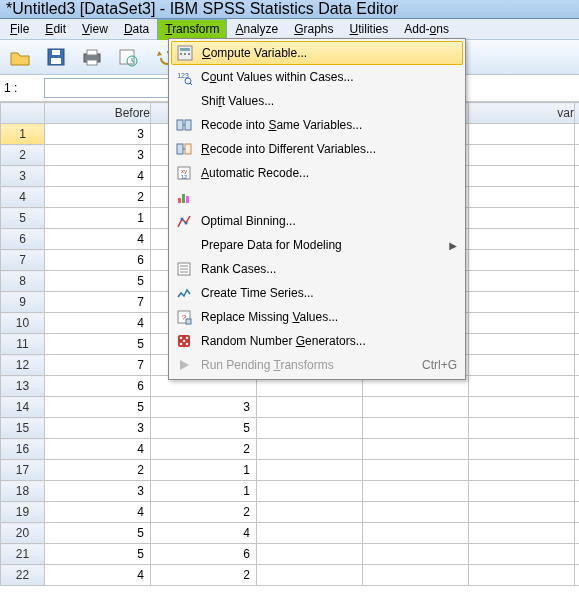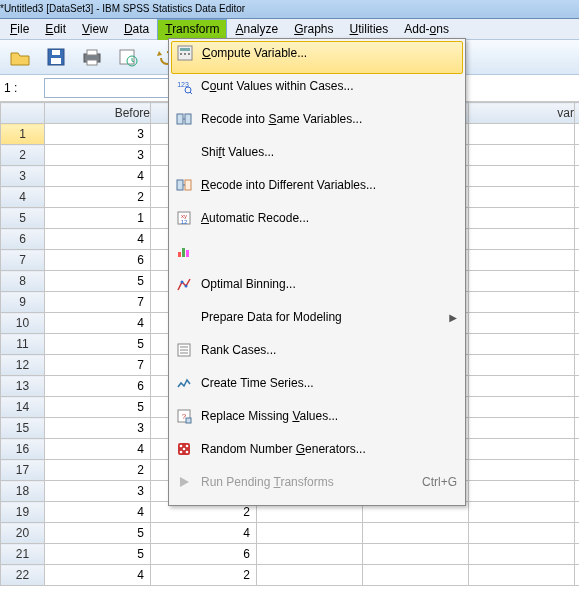--- a/index.html
+++ b/index.html
@@ -7,21 +7,22 @@
     font-family: "Segoe UI", Tahoma, sans-serif;
     font-size: 12px;
     background: #fff;
     width: 579px;
     overflow: hidden;
   }
   .titlebar {
     background: linear-gradient(#bcd7f3, #a8c8ea);
     height: 18px;
     line-height: 18px;
-    font-size: 10px;
+    padding-left: 6px;
+    font-size: 16px;
     color: #000;
     border-bottom: 1px solid #6a8cb5;
     white-space: nowrap;
     overflow: hidden;
   }
   .menubar {
     background: #e7eef7;
     height: 20px;
     display: flex;
     align-items: center;
@@ -129,21 +130,21 @@
     background: #f5f5f5;
     border: 1px solid #8a8a8a;
     box-shadow: 2px 2px 4px rgba(0,0,0,.25);
     z-index: 10;
     padding: 2px;
   }
   .dropdown .dd-item {
     display: flex;
     align-items: center;
     height: 24px;
-    padding: 0 6px 9px 4px;
+    padding: 0 6px 0 4px;
     gap: 8px;
     color: #000;
   }
   .dropdown .dd-item.highlight {
     background: linear-gradient(#fff3c0, #ffe38a);
     border: 1px solid #e2b200;
     height: 22px;
     border-radius: 2px;
   }
   .dropdown .dd-item.disabled { color: #9b9b9b; }
@@ -507,32 +508,32 @@
       <span class="dd-icon">
         <svg width="16" height="16">
           <text x="7" y="9" font-size="7" fill="#36c" text-anchor="middle">123</text>
           <circle cx="12" cy="12" r="3" fill="none" stroke="#36c"></circle>
           <line x1="14" y1="14" x2="16" y2="16" stroke="#36c"></line>
         </svg>
       </span>
       <span class="dd-label">C<span class="ul">o</span>unt Values within Cases...</span>
     </div>
     <div class="dd-item">
+      <span class="dd-icon"></span>
+      <span class="dd-label">Shi<span class="ul">f</span>t Values...</span>
+    </div>
+    <div class="dd-item">
       <span class="dd-icon">
         <svg width="16" height="16">
           <rect x="1" y="3" width="6" height="10" fill="#cde" stroke="#579"></rect>
           <rect x="9" y="3" width="6" height="10" fill="#cde" stroke="#579"></rect>
           <path d="M7 8h2" stroke="#579"></path>
         </svg>
       </span>
       <span class="dd-label">Recode into <span class="ul">S</span>ame Variables...</span>
-    </div>
-    <div class="dd-item">
-      <span class="dd-icon"></span>
-      <span class="dd-label">Shi<span class="ul">f</span>t Values...</span>
     </div>
     <div class="dd-item">
       <span class="dd-icon">
         <svg width="16" height="16">
           <rect x="1" y="3" width="6" height="10" fill="#cde" stroke="#579"></rect>
           <rect x="9" y="3" width="6" height="10" fill="#fed" stroke="#c85"></rect>
           <path d="M7 8h2" stroke="#579"></path>
         </svg>
       </span>
       <span class="dd-label"><span class="ul">R</span>ecode into Different Variables...</span>

